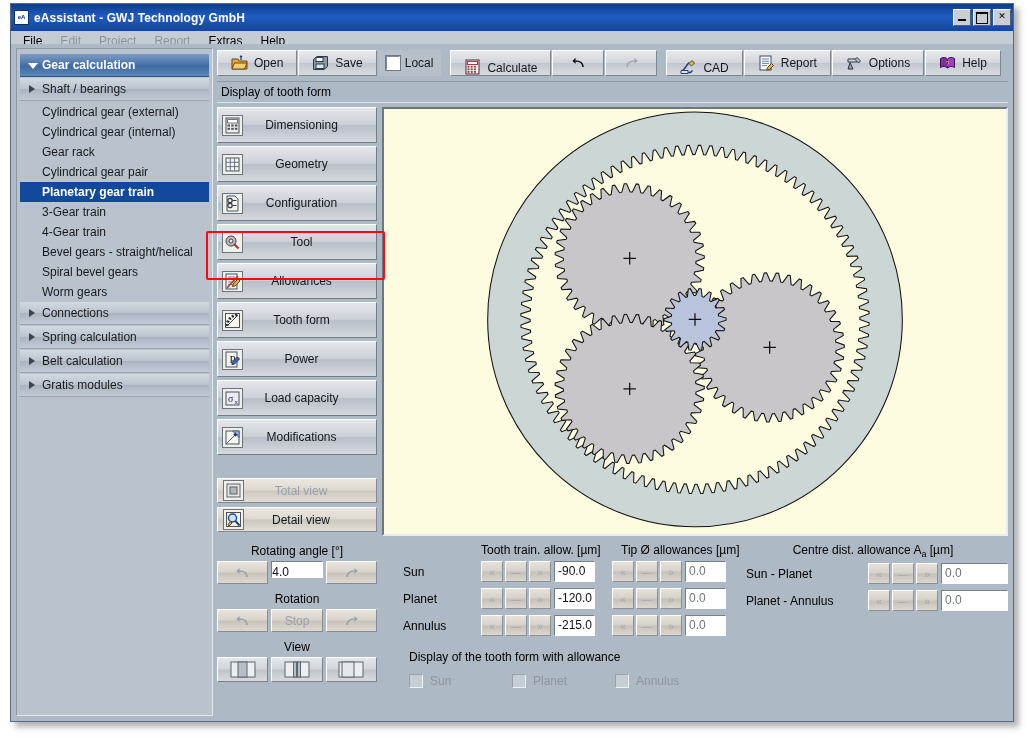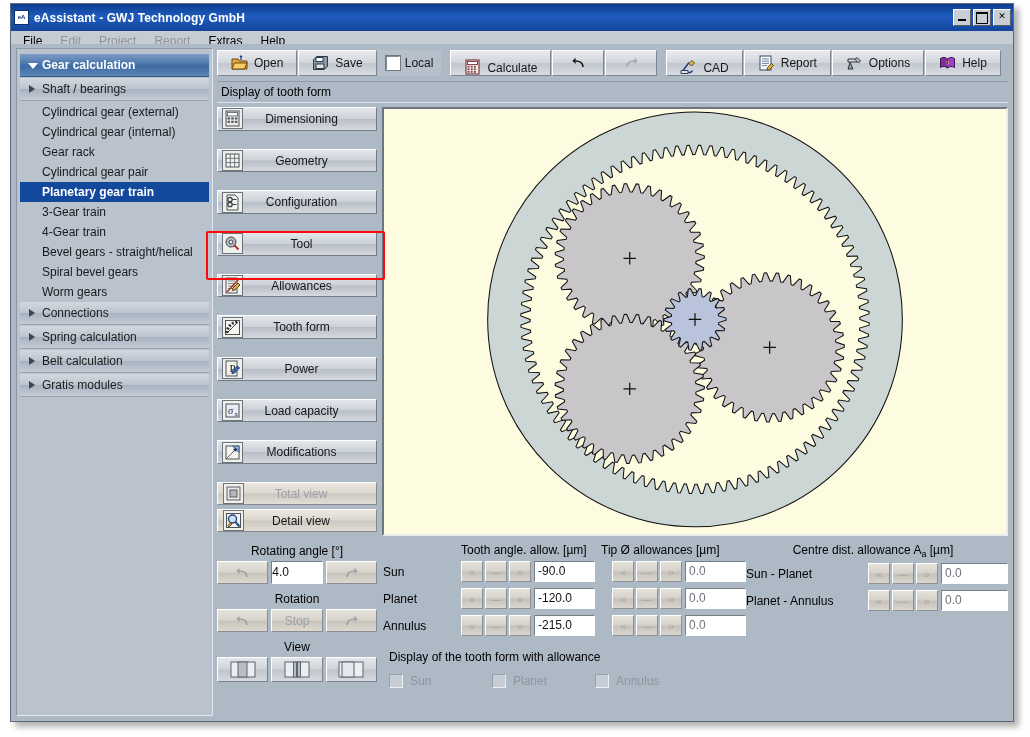--- a/index.html
+++ b/index.html
@@ -129,21 +129,21 @@
     background:#aeb9c6;font-size:12px;color:#000;
     line-height:20px;padding-left:4px;
     border-top:1px solid #8f99a5;border-bottom:1px solid #dfe4ea;
   }
 
   .content{flex:1 1 auto;display:flex;gap:5px;margin-top:4px;min-height:0;}
 
   
   .tabcol{width:160px;flex:0 0 auto;display:flex;flex-direction:column;}
   .tabbtn{
-    height:36px;margin-bottom:18px;
+    height:36px;margin-bottom:3px;
     background:linear-gradient(to bottom,#e4e7eb 0%,#ccd1d8 48%,#b9bfc8 52%,#d5d9de 100%);
     border-top:1px solid #ffffff;border-left:1px solid #ffffff;
     border-right:1px solid #737c86;border-bottom:1px solid #737c86;
     display:flex;align-items:center;font-size:12px;color:#14171a;
     box-sizing:border-box;position:relative;
   }
   .tabbtn .bi{
     width:19px;height:19px;margin-left:4px;flex:0 0 auto;
     background:#f0f0ea;border:1px solid #6d737b;
   }
@@ -165,35 +165,35 @@
   
   .canvaswrap{
     flex:1 1 auto;min-width:0;
     border-top:2px solid #6e7781;border-left:2px solid #6e7781;
     border-right:2px solid #e8ecf1;border-bottom:2px solid #e8ecf1;
     background:#fdfbe0;box-sizing:border-box;overflow:hidden;position:relative;
   }
   .canvaswrap svg{display:block;width:100%;height:100%;}
 
   
-  .bottom{height:175px;flex:0 0 auto;display:flex;margin-top:5px;font-size:12px;color:#000;}
+  .bottom{height:175px;flex:0 0 auto;display:flex;margin-top:5px;font-size:12px;color:#000;gap:20px;}
 
   .rotcol{width:160px;flex:0 0 auto;padding-top:3px;}
   .rot-cap{text-align:center;font-size:12px;margin-bottom:3px;}
   .rot-row{display:flex;gap:3px;margin-bottom:8px;}
   .sbtn{
     flex:1 1 0;height:23px;
     background:linear-gradient(to bottom,#e7e4dd 0%,#d8d4cc 48%,#c7c3ba 52%,#ddd9d1 100%);
     border-top:1px solid #ffffff;border-left:1px solid #ffffff;
     border-right:1px solid #878c92;border-bottom:1px solid #878c92;
     display:flex;align-items:center;justify-content:center;
     font-size:12px;color:#9aa0a7;box-sizing:border-box;
   }
   .rot-input{
-    flex:1 1 0;height:23px;background:#ffffff;
+    flex:1 1 0;height:17px;background:#ffffff;
     border-top:1px solid #767e88;border-left:1px solid #767e88;
     border-right:1px solid #ffffff;border-bottom:1px solid #ffffff;
     font-size:12px;color:#111;line-height:21px;box-sizing:border-box;
   }
   .viewsel-row{display:flex;gap:3px;}
   .viewsel{
     flex:1 1 0;height:25px;
     background:linear-gradient(to bottom,#e4e7ea 0%,#d0d4da 48%,#bfc4cb 52%,#d7dbe0 100%);
     border-top:1px solid #ffffff;border-left:1px solid #ffffff;
     border-right:1px solid #7b828b;border-bottom:1px solid #7b828b;
@@ -661,21 +661,21 @@
                   <rect x="1" y="1" width="24" height="15" fill="#eceff2" stroke="#5d656e"></rect>
                   <rect x="4" y="1" width="12" height="15" fill="#e4e7eb" stroke="#5d656e"></rect>
                 </svg>
             </div>
           </div>
         </div>
 
         <div class="allowcol">
           <div class="allow-head">
             <div class="ah-lbl"></div>
-            <div class="ah-1">Tooth angle. allow. [µm]</div>
+            <div class="ah-1">Tooth train. allow. [µm]</div>
             <div class="ah-2">Tip Ø allowances [µm]</div>
           </div>
 
           <div class="allow-row">
             <div class="ar-lbl">Sun</div>
             <div class="spin">
               <div class="sb">«</div>
               <div class="sb">—</div>
               <div class="sb">»</div>
             </div>

